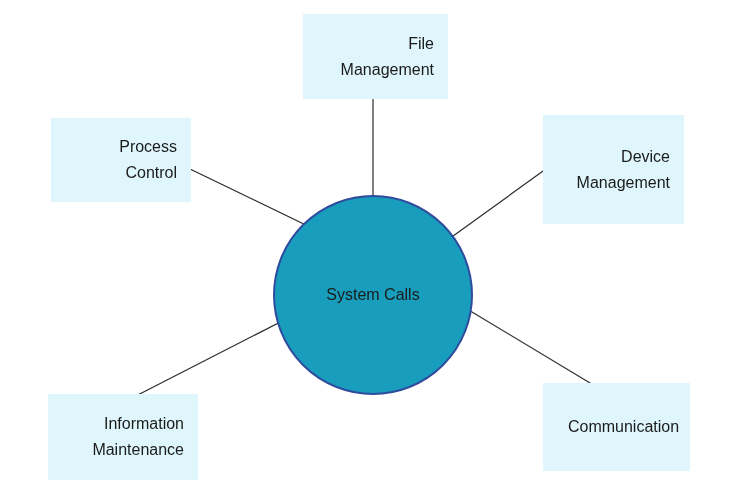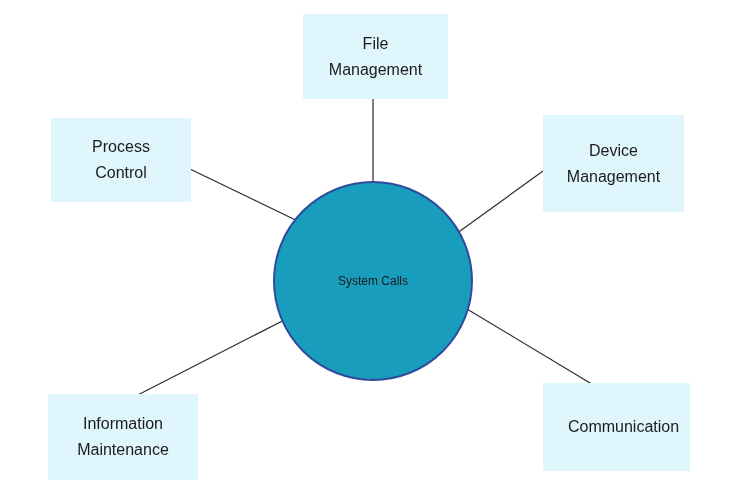--- a/index.html
+++ b/index.html
@@ -30,38 +30,38 @@
     stroke: var(--connector);
     stroke-width: 1.2;
   }
   .node {
     position: absolute;
     z-index: 2;
     background: var(--node-fill);
     display: flex;
     align-items: center;
     justify-content: center;
-    text-align: center;
+    text-align: right;
     font-size: 16px;
     line-height: 26px;
     padding: 4px 14px;
   }
   .hub {
     position: absolute;
     z-index: 2;
-    left: 273px; top: 181px;
+    left: 273px; top: 195px;
     width: 200px; height: 200px;
     border-radius: 50%;
     background: var(--hub-fill);
     border: 2px solid var(--hub-border);
     display: flex;
     align-items: center;
     justify-content: center;
     text-align: center;
-    font-size: 12px;
+    font-size: 16px;
   }
 </style>
 </head>
 <body>
 
 <div class="canvas">
 
   <svg class="connectors" viewBox="0 0 746 500" xmlns="http://www.w3.org/2000/svg" aria-hidden="true">
     <line x1="373" y1="92" x2="373" y2="210"></line>
     <line x1="190" y1="169" x2="312" y2="228"></line>
@@ -71,21 +71,21 @@
   </svg>
 
   <div class="node" style="left:303px; top:14px; width:145px; height:85px;">
     <span>File Management</span>
   </div>
 
   <div class="node" style="left:51px; top:118px; width:140px; height:84px;">
     <span>Process Control</span>
   </div>
 
-  <div class="node" style="left:543px; top:115px; width:141px; height:97px;">
+  <div class="node" style="left:543px; top:115px; width:141px; height:109px;">
     <span>Device Management</span>
   </div>
 
   <div class="node" style="left:48px; top:394px; width:150px; height:86px;">
     <span>Information Maintenance</span>
   </div>
 
   <div class="node" style="left:543px; top:383px; width:147px; height:88px;padding-left:28px;">
     <span>Communication</span>
   </div>

